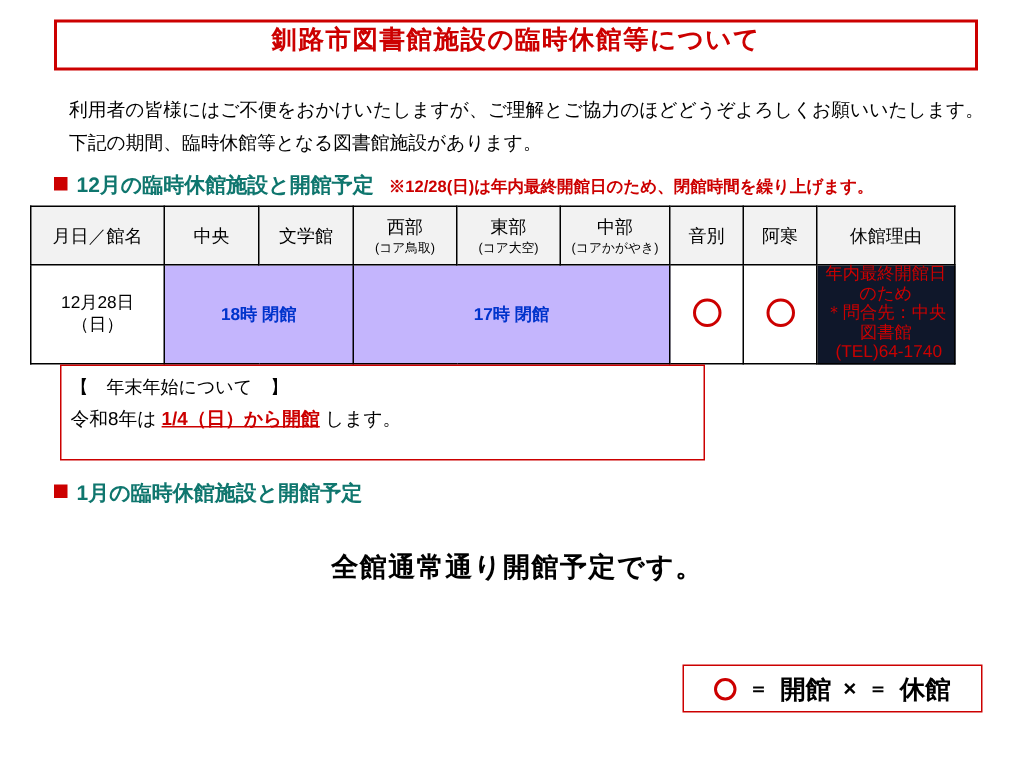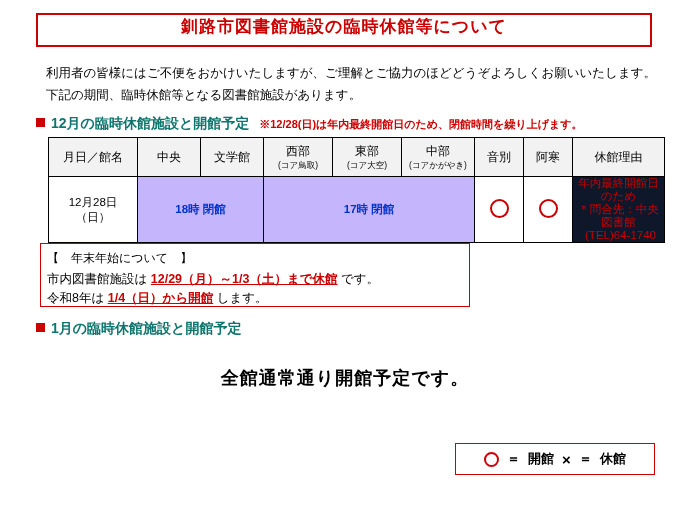--- a/index.html
+++ b/index.html
@@ -81,21 +81,21 @@
     font-weight: bold;
     color: #cc0000;
     margin-left: 10px;
   }
   #head-dec { left: 36px; top: 115px; }
   #head-jan { left: 36px; top: 320px; }
 
   
   .tbl {
     position: absolute;
-    left: 48px;
+    left: 20px;
     top: 137px;
     width: 617px;
     border-collapse: collapse;
     table-layout: fixed;
   }
   .tbl td, .tbl th {
     border: 1px solid #000;
     text-align: center;
     vertical-align: middle;
     font-size: 11.5px;
@@ -215,21 +215,21 @@
     border: 2px solid #cc0000;
     border-radius: 50%;
     box-sizing: border-box;
   }
   .legend .lx {
     font-size: 15px;
     font-weight: bold;
     color: #000;
   }
   .legend .eq { font-size: 13px; }
-  .legend .lbl { font-size: 13px; }
+  .legend .lbl { font-size: 17px; }
 </style>
 </head>
 <body>
 
 <div class="page">
 
   <div class="title-box">
     <div class="title-text">釧路市図書館施設の臨時休館等について</div>
   </div>
 
@@ -298,25 +298,20 @@
           <div>＊問合先：中央図書館</div>
           <div class="tel">(TEL)64-1740</div>
         </td>
       </tr>
     </tbody>
   </table>
 
   <div class="ye-box">
     <div class="ye-head">【　年末年始について　】</div>
     <div class="ye-line">
-      <span>市内図書館施設は</span>
-      <span class="red-u">12/29（月）～1/3（土）まで休館</span>
-      <span>です。</span>
-    </div>
-    <div class="ye-line">
       <span>令和8年は</span>
       <span class="red-u">1/4（日）から開館</span>
       <span>します。</span>
     </div>
   </div>
 
   <div class="section-head" id="head-jan">
     <span class="sq"></span>
     <span class="sec-title">1月の臨時休館施設と開館予定</span>
   </div>

